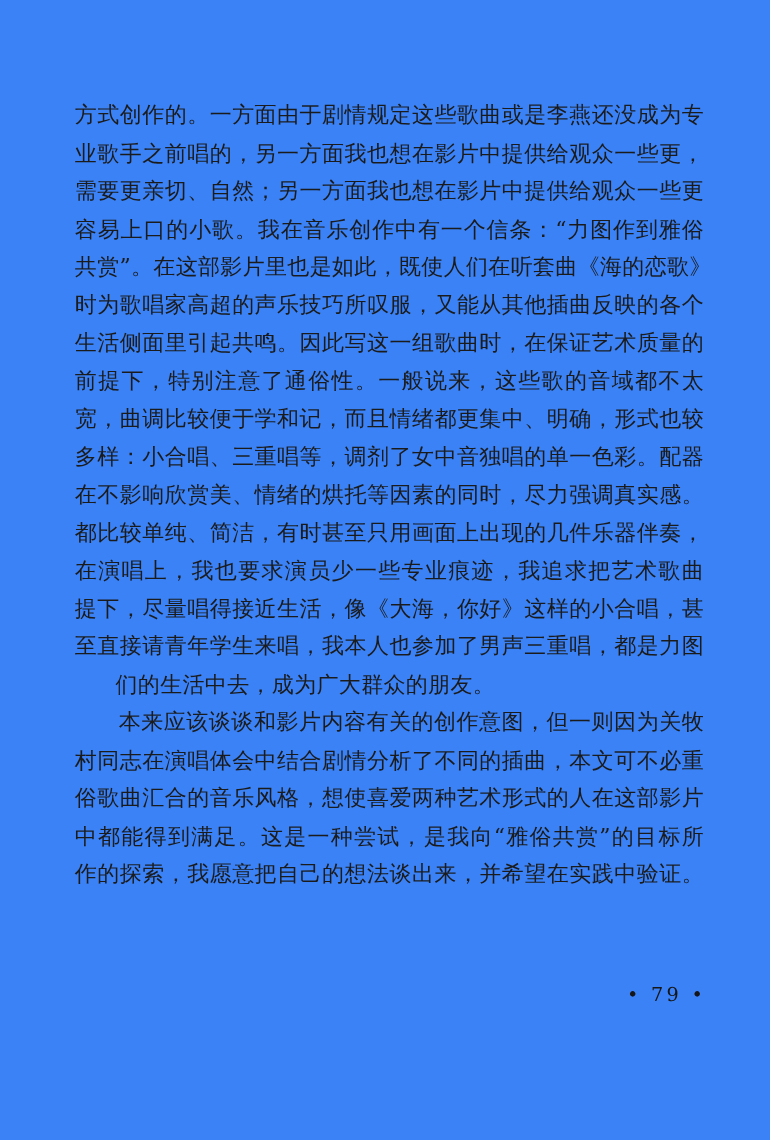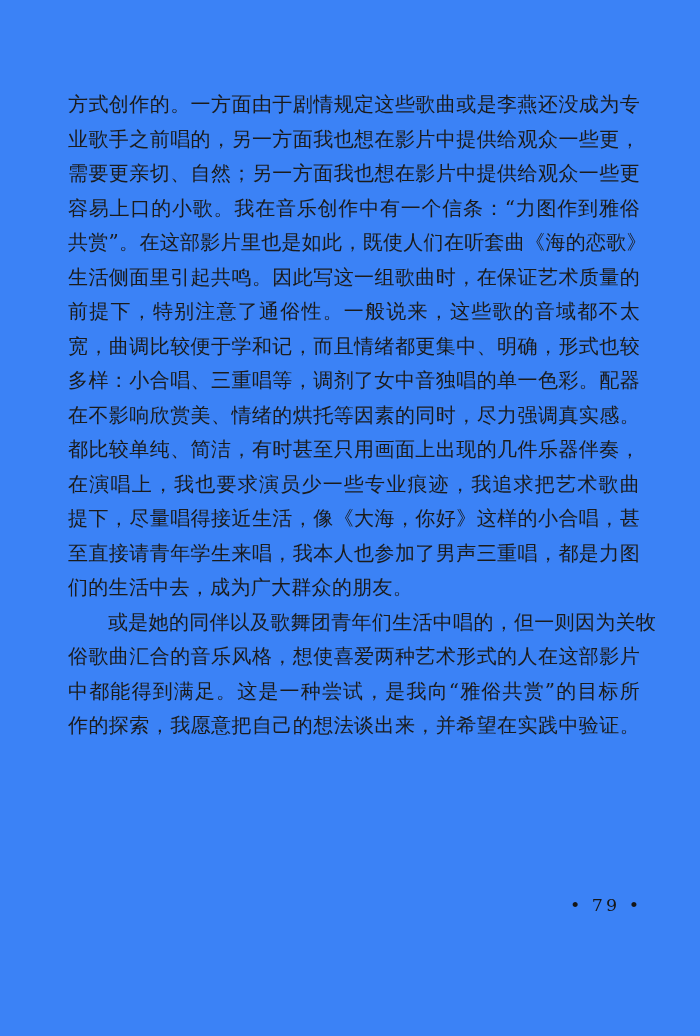--- a/index.html
+++ b/index.html
@@ -31,20 +31,21 @@
     text-align-last: justify;
     text-justify: inter-character;
     white-space: nowrap;
   }
   .line.indent {
     padding-left: 40px;
   }
   .line.short-last {
     text-align: left;
     text-align-last: left;
+    margin-left: 37px;
   }
   .page-number {
     position: absolute;
     top: 895px;
     right: 58px;
     font-size: 17.5px;
     letter-spacing: 3px;
     color: #161616;
     font-family: "DejaVu Serif", serif;
   }
@@ -52,29 +53,31 @@
 </head>
 <body>
 
 <div class="page">
   <div class="text-block" id="text-block">
       <div class="line">方式创作的。一方面由于剧情规定这些歌曲或是李燕还没成为专</div>
       <div class="line">业歌手之前唱的，另一方面我也想在影片中提供给观众一些更，</div>
       <div class="line">需要更亲切、自然；另一方面我也想在影片中提供给观众一些更</div>
       <div class="line">容易上口的小歌。我在音乐创作中有一个信条：“力图作到雅俗</div>
       <div class="line">共赏”。在这部影片里也是如此，既使人们在听套曲《海的恋歌》</div>
+      <div class="line">时为歌唱家高超的声乐技巧所叹服，又能从其他插曲反映的各个</div>
       <div class="line">生活侧面里引起共鸣。因此写这一组歌曲时，在保证艺术质量的</div>
       <div class="line">前提下，特别注意了通俗性。一般说来，这些歌的音域都不太</div>
       <div class="line">宽，曲调比较便于学和记，而且情绪都更集中、明确，形式也较</div>
       <div class="line">多样：小合唱、三重唱等，调剂了女中音独唱的单一色彩。配器</div>
       <div class="line">在不影响欣赏美、情绪的烘托等因素的同时，尽力强调真实感。</div>
       <div class="line">都比较单纯、简洁，有时甚至只用画面上出现的几件乐器伴奏，</div>
       <div class="line">在演唱上，我也要求演员少一些专业痕迹，我追求把艺术歌曲</div>
       <div class="line">提下，尽量唱得接近生活，像《大海，你好》这样的小合唱，甚</div>
       <div class="line">至直接请青年学生来唱，我本人也参加了男声三重唱，都是力图</div>
       <div class="line short-last">们的生活中去，成为广大群众的朋友。</div>
-      <div class="line indent">或是她的同伴以及歌舞团青年们生活中唱的，但一则因为关牧</div>
+      <div class="line indent">本来应该谈谈和影片内容有关的创作意图，但一则因为关牧</div>
+      <div class="line">村同志在演唱体会中结合剧情分析了不同的插曲，本文可不必重</div>
       <div class="line">俗歌曲汇合的音乐风格，想使喜爱两种艺术形式的人在这部影片</div>
       <div class="line">中都能得到满足。这是一种尝试，是我向“雅俗共赏”的目标所</div>
       <div class="line">作的探索，我愿意把自己的想法谈出来，并希望在实践中验证。</div>
     </div>
   <div class="page-number">• 79 •</div>
 </div>
 
 </body></html>

